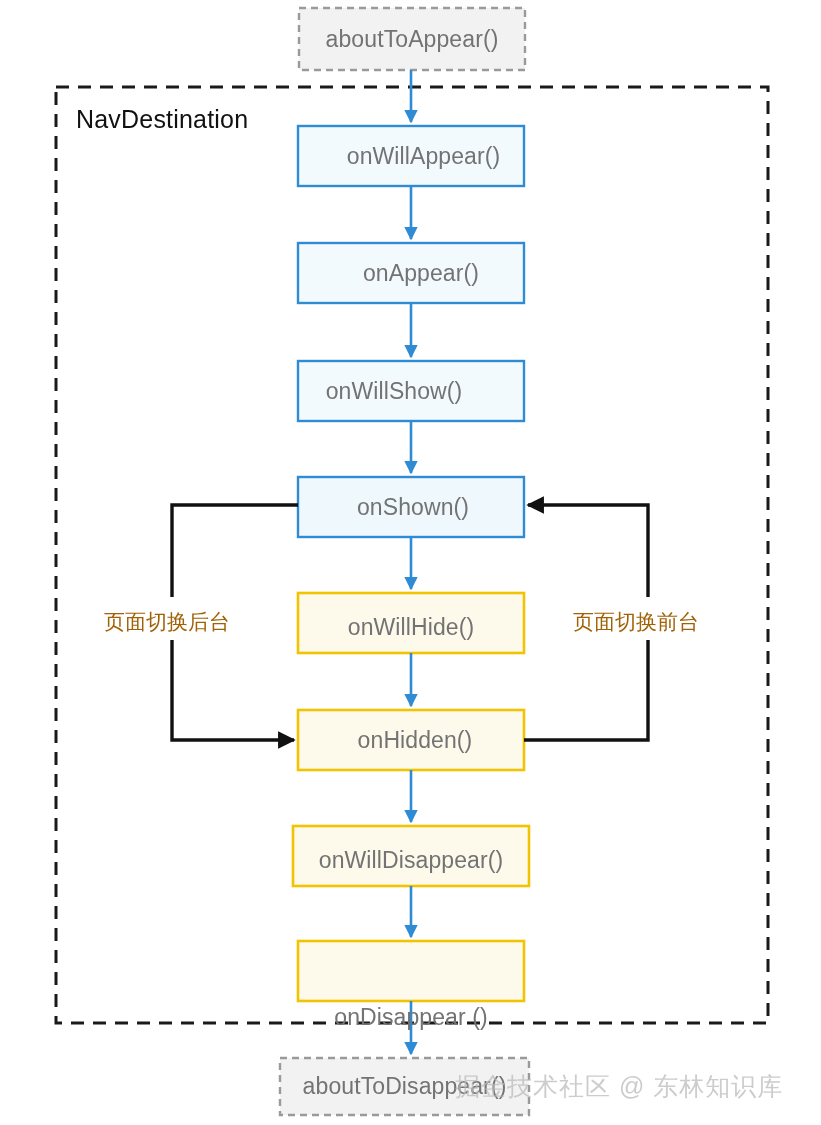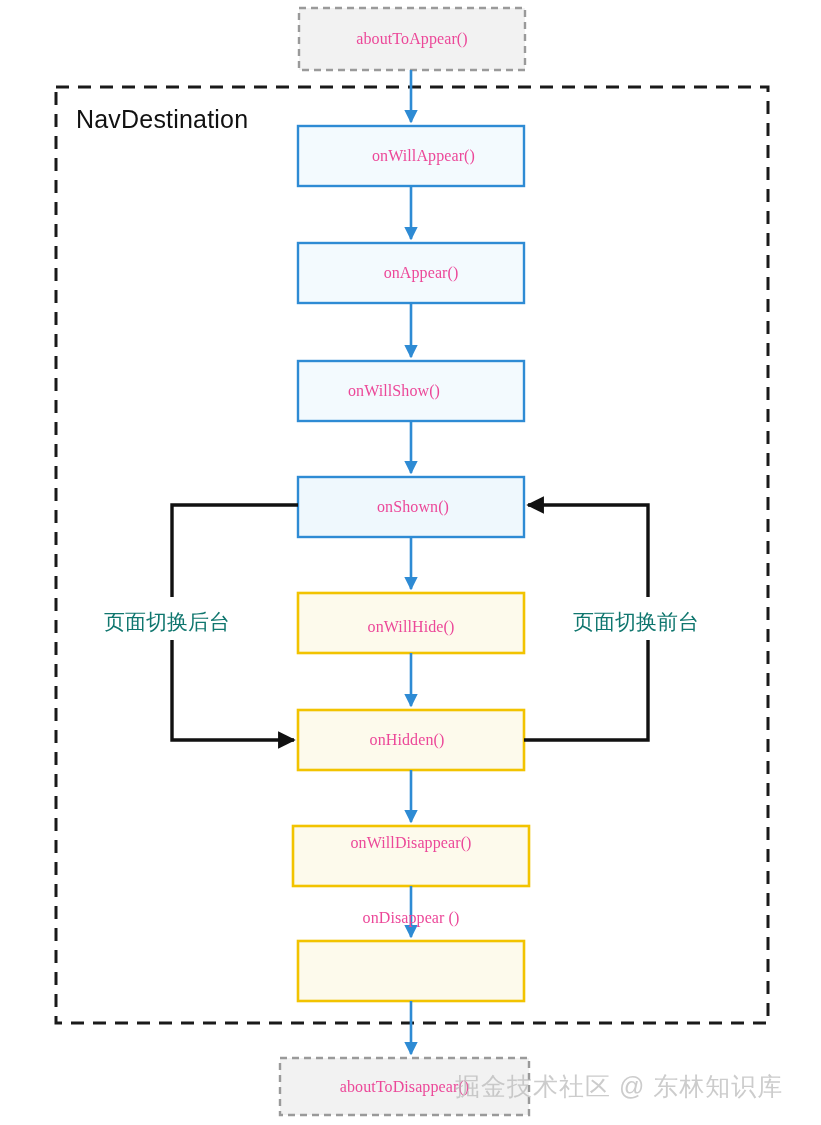--- a/index.html
+++ b/index.html
@@ -23,39 +23,38 @@
     top: 0;
     width: 821px;
     height: 1125px;
   }
   .node-label {
     position: absolute;
     display: flex;
     align-items: center;
     justify-content: center;
     box-sizing: border-box;
-    font-size: 16px;
-    color: #ec4899;
+    font-size: 23px;
+    color: #737373;
     letter-spacing: 0.1px;
     white-space: nowrap;
     pointer-events: auto;
-    font-family: Liberation Serif, serif;
   }
   .group-title {
     position: absolute;
     font-size: 25px;
     color: #111111;
     letter-spacing: 0.2px;
     white-space: nowrap;
     text-align: right;
   }
   .edge-label {
     position: absolute;
     font-size: 21px;
-    color: #0f766e;
+    color: #a16207;
     white-space: nowrap;
   }
   .watermark {
     position: absolute;
     font-size: 25px;
     color: #b9b9b9;
     opacity: 0.72;
     white-space: nowrap;
     letter-spacing: 1px;
     pointer-events: none;
@@ -130,25 +129,25 @@
   <div class="node-label" style="left:298px; top:126px; width:251px; height:60px;">onWillAppear()</div>
 
   <div class="node-label" style="left:298px; top:243px; width:226px; height:60px;padding-left:20px;">onAppear()</div>
 
   <div class="node-label" style="left:298px; top:361px; width:192px; height:60px;">onWillShow()</div>
 
   <div class="node-label" style="left:298px; top:477px; width:230px; height:60px;">onShown()</div>
 
   <div class="node-label" style="left:298px; top:593px; width:226px; height:68px;">onWillHide()</div>
 
-  <div class="node-label" style="left:294px; top:710px; width:226px; height:60px;">onHidden()</div>
+  <div class="node-label" style="left:302px; top:710px; width:226px; height:60px;">onHidden()</div>
 
-  <div class="node-label" style="left:293px; top:808px; width:236px; height:69px;">onWillDisappear()</div>
+  <div class="node-label" style="left:293px; top:826px; width:236px; height:69px;">onWillDisappear()</div>
 
-  <div class="node-label" style="left:298px; top:888px; width:226px; height:60px;">onDisappear ()</div>
+  <div class="node-label" style="left:298px; top:987px; width:226px; height:60px;">onDisappear ()</div>
 
   <div class="node-label" style="left:280px; top:1058px; width:249px; height:57px;">aboutToDisappear()</div>
 
   <div class="edge-label" style="left:104px; top:608px;">页面切换后台</div>
 
   <div class="edge-label" style="left:573px; top:608px;">页面切换前台</div>
 
   <div class="watermark" style="left:455px; top:1070px;">掘金技术社区 @ 东林知识库</div>
 
 </div>

